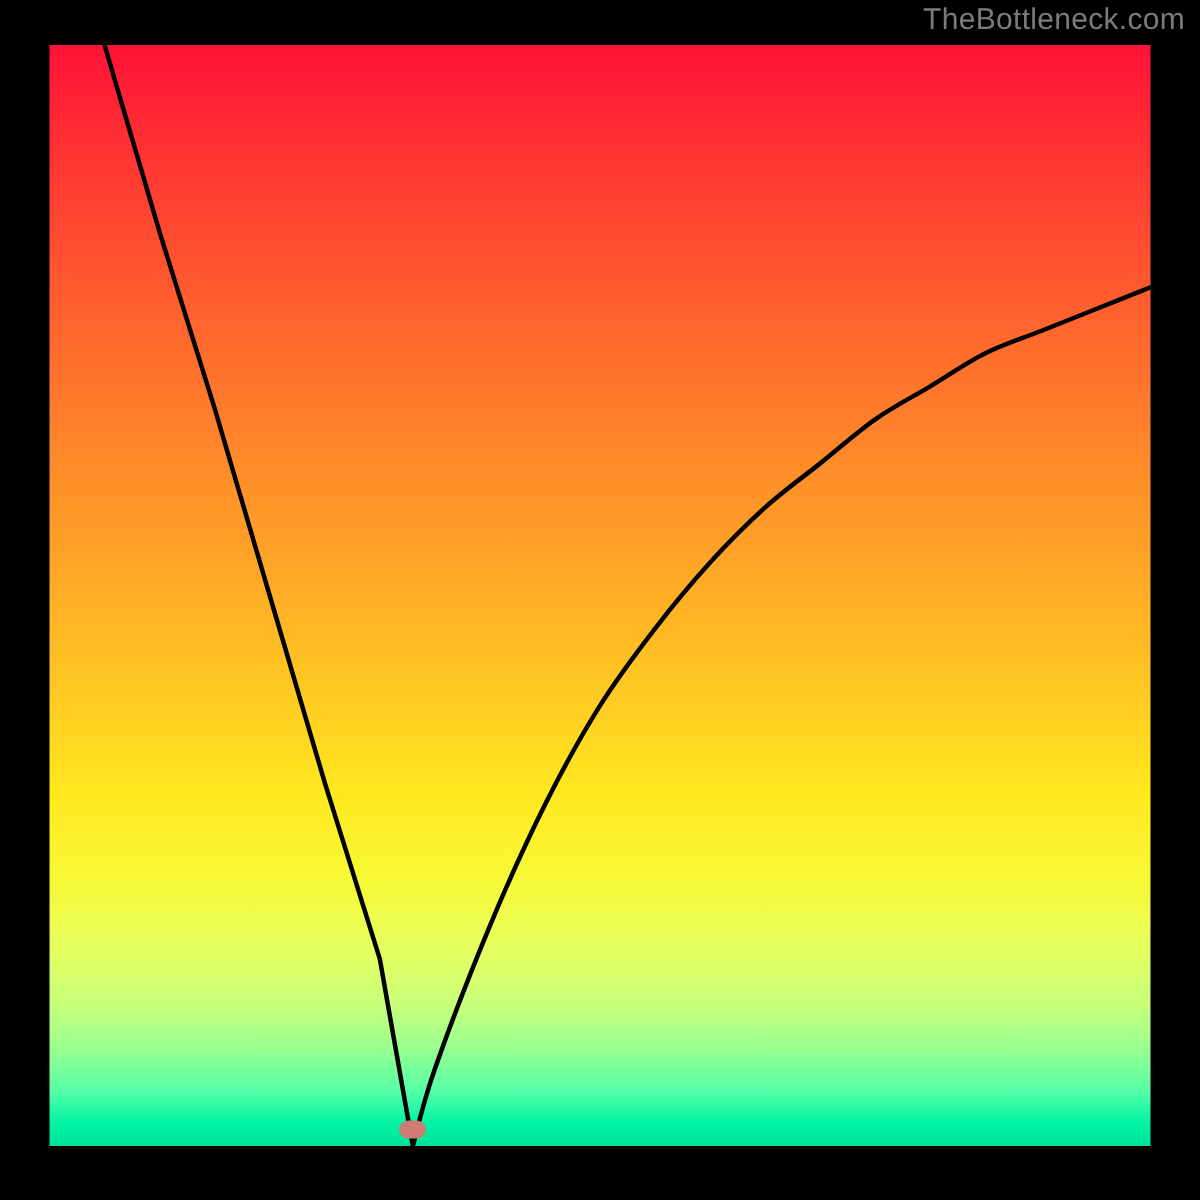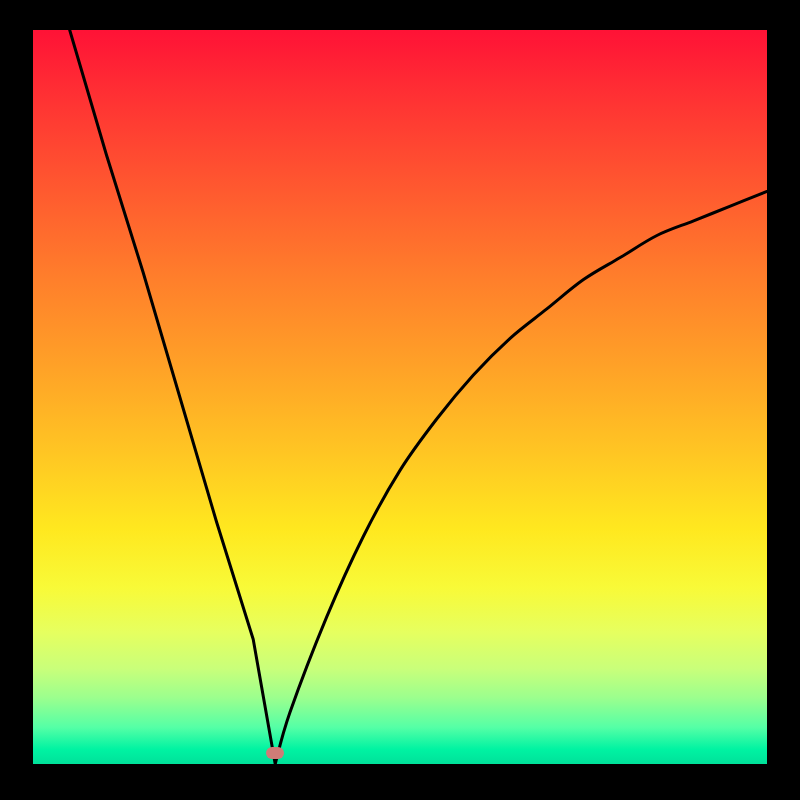--- a/index.html
+++ b/index.html
@@ -66,20 +66,21 @@
     background: #cf7c77;
     border-radius: 6px / 6px;
     transform: translate(-50%, -50%);
     z-index: 3;
   }
 </style>
 </head>
 <body>
 
 <div class="frame">
+  <div class="watermark">TheBottleneck.com</div>
 
   <div class="plot-area">
     <svg class="curve" viewBox="0 0 734 734" preserveAspectRatio="none">
       <path id="curve-path" d="M 36.7 0 L 73.4 124.77999999999997 L 110.1 242.21999999999997 L 146.8 367 L 183.5 491.78 L 220.2 609.22 L 242.22 734 C 244.66666666666666 725.4366666666667, 248.33666666666664 707.0866666666667, 256.9 682.62 C 265.4633333333333 658.1533333333333, 281.3666666666667 616.5600000000001, 293.6 587.2 C 305.83333333333337 557.84, 318.06666666666666 530.9266666666667, 330.3 506.46000000000004 C 342.53333333333336 481.99333333333334, 354.76666666666665 459.9733333333333, 367 440.4 C 379.23333333333335 420.82666666666665, 391.4666666666667 404.9233333333334, 403.70000000000005 389.02000000000004 C 415.9333333333334 373.1166666666667, 428.16666666666663 358.4366666666666, 440.4 344.97999999999996 C 452.6333333333333 331.5233333333333, 464.8666666666667 319.29, 477.1 308.28000000000003 C 489.33333333333337 297.27000000000004, 501.5666666666666 288.7066666666667, 513.8 278.92 C 526.0333333333333 269.1333333333333, 538.2666666666667 258.12333333333333, 550.5 249.56 C 562.7333333333333 240.99666666666667, 574.9666666666667 234.88000000000002, 587.2 227.54000000000002 C 599.4333333333334 220.20000000000002, 611.6666666666666 211.63666666666666, 623.9 205.51999999999998 C 636.1333333333333 199.4033333333333, 648.3666666666667 195.73333333333338, 660.6 190.84000000000003 C 672.8333333333334 185.9466666666667, 685.0666666666666 181.0533333333333, 697.3 176.15999999999997 C 709.5333333333333 171.26666666666662, 727.8833333333333 163.92666666666668, 734 161.48000000000002" fill="none" stroke="#000" stroke-width="3" stroke-linecap="round" stroke-linejoin="round"></path>
     </svg>
     <div id="knob" class="knob" style="left: 242.22px; top: 722.99px;"></div>
   </div>
 </div>
 
 </body></html>

